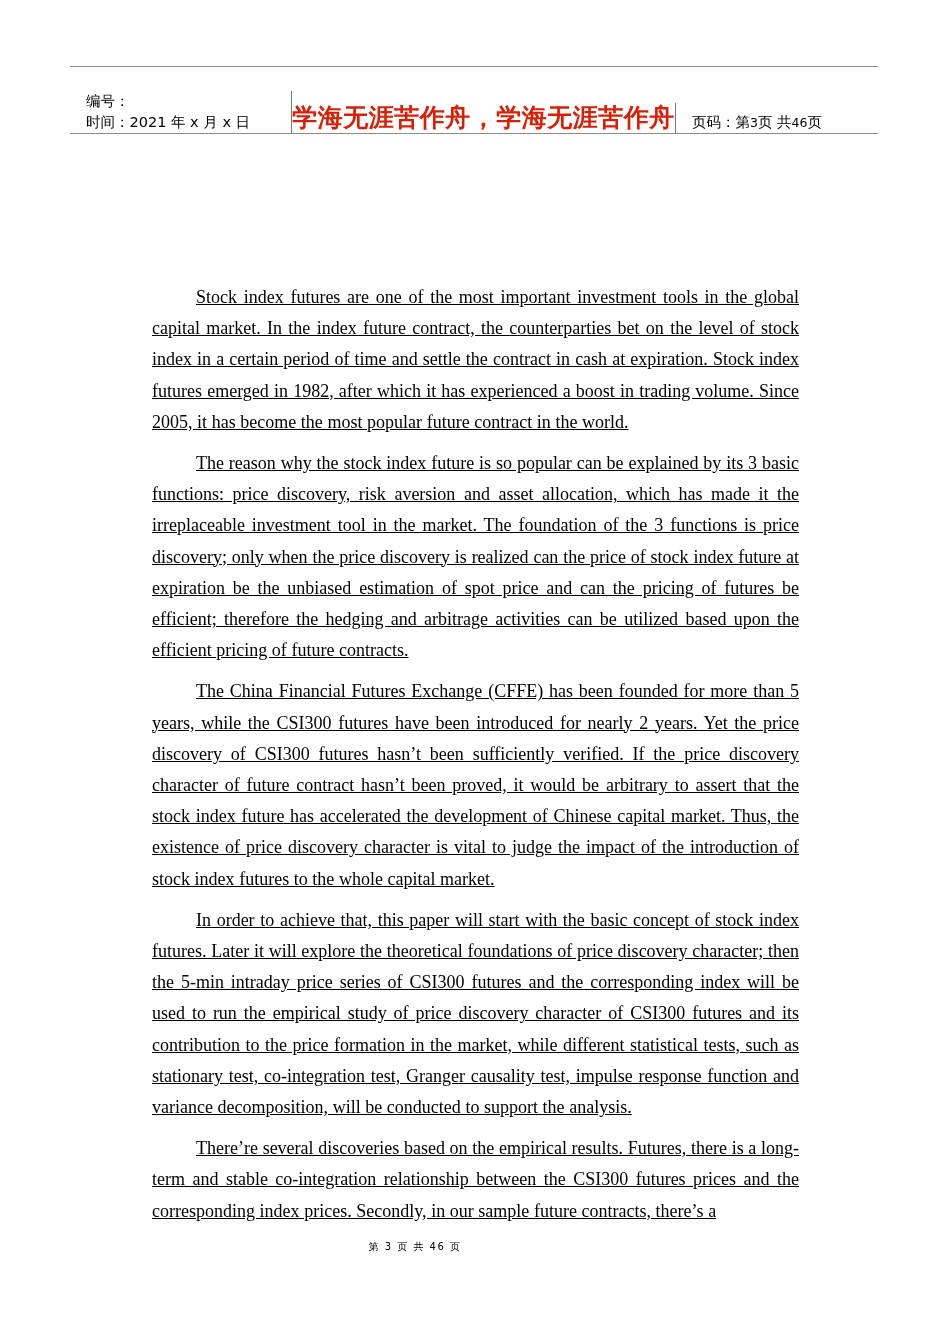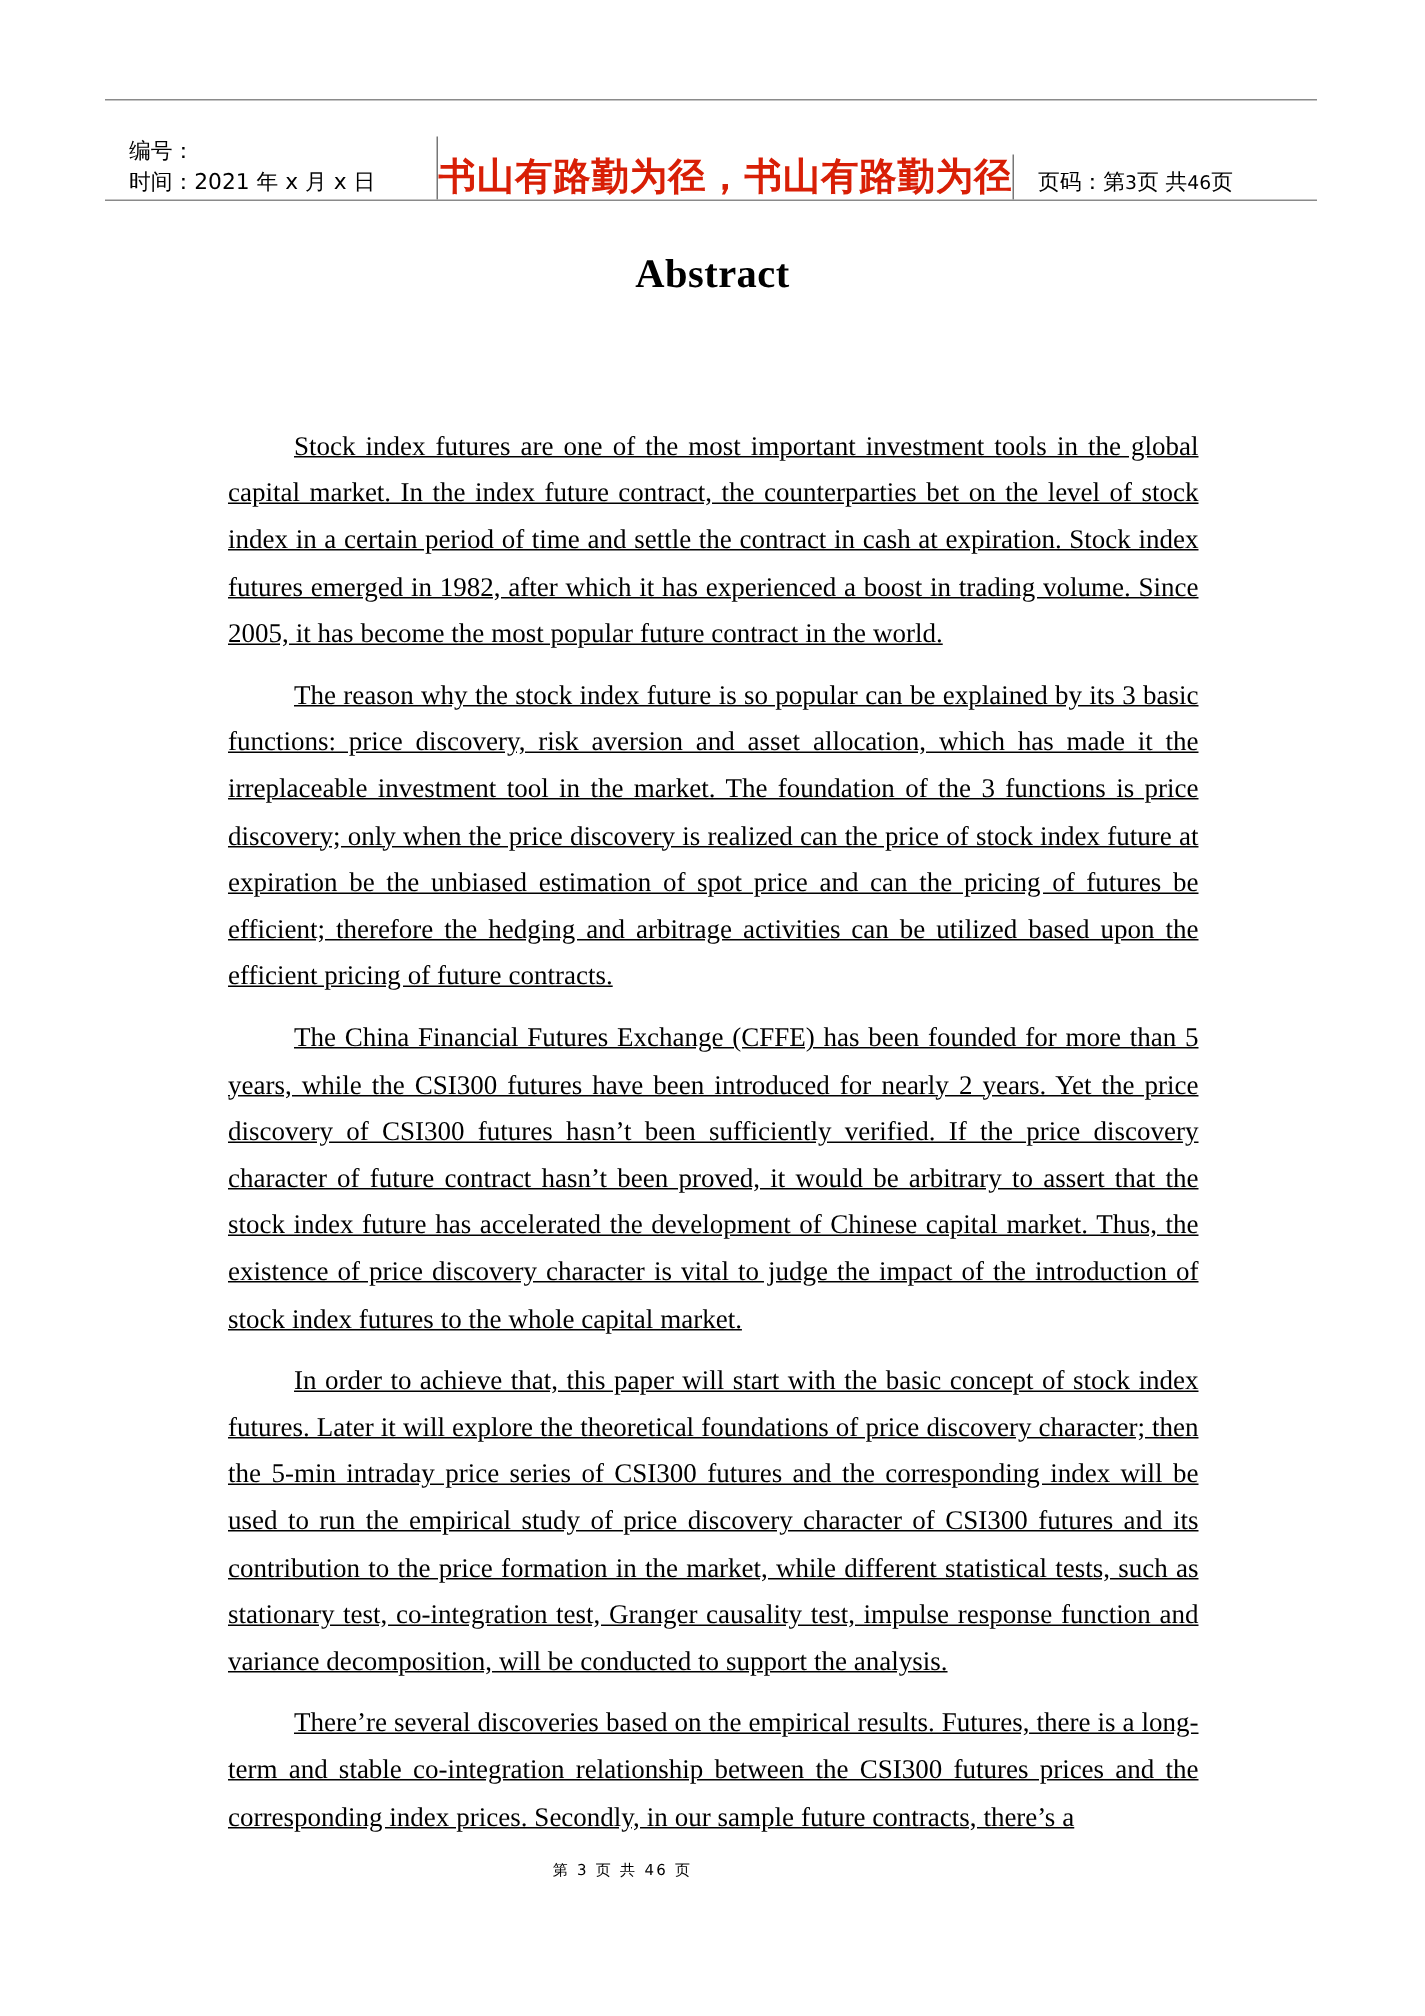--- a/index.html
+++ b/index.html
@@ -139,30 +139,29 @@
 <div class="page">
 
   <div class="header-table">
 
     <div class="hdr-cell hdr-cell-left">
       <div class="hdr-line">编号：</div>
       <div class="hdr-line"><span>时间：</span><span>2021 年 x 月 x 日</span></div>
     </div>
 
     <div class="hdr-cell hdr-cell-mid">
-      <div class="hdr-motto">书山有路勤为径，书山有路勤为径</div>
+      <div class="hdr-motto">学海无涯苦作舟，学海无涯苦作舟</div>
     </div>
 
     <div class="hdr-cell hdr-cell-right">
       <div class="hdr-page"><span>页码：</span><span>第</span><span class="sm-num">3</span><span>页</span>&nbsp;<span>共</span><span class="sm-num">46</span><span>页</span></div>
     </div>
 
   </div>
 
-  <div class="doc-title">Abstract</div>
 
   <div class="body-col">
     <p>Stock index futures are one of the most important investment tools in the global capital market. In the index future contract, the counterparties bet on the level of stock index in a certain period of time and settle the contract in cash at expiration. Stock index futures emerged in 1982, after which it has experienced a boost in trading volume. Since 2005, it has become the most popular future contract in the world.</p>
     <p>The reason why the stock index future is so popular can be explained by its 3 basic functions: price discovery, risk aversion and asset allocation, which has made it the irreplaceable investment tool in the market. The foundation of the 3 functions is price discovery; only when the price discovery is realized can the price of stock index future at expiration be the unbiased estimation of spot price and can the pricing of futures be efficient; therefore the hedging and arbitrage activities can be utilized based upon the efficient pricing of future contracts.</p>
     <p>The China Financial Futures Exchange (CFFE) has been founded for more than 5 years, while the CSI300 futures have been introduced for nearly 2 years. Yet the price discovery of CSI300 futures hasn’t been sufficiently verified. If the price discovery character of future contract hasn’t been proved, it would be arbitrary to assert that the stock index future has accelerated the development of Chinese capital market. Thus, the existence of price discovery character is vital to judge the impact of the introduction of stock index futures to the whole capital market.</p>
     <p>In order to achieve that, this paper will start with the basic concept of stock index futures. Later it will explore the theoretical foundations of price discovery character; then the 5-min intraday price series of CSI300 futures and the corresponding index will be used to run the empirical study of price discovery character of CSI300 futures and its contribution to the price formation in the market, while different statistical tests, such as stationary test, co-integration test, Granger causality test, impulse response function and variance decomposition, will be conducted to support the analysis.</p>
     <p>There’re several discoveries based on the empirical results. Futures, there is a long-term and stable co-integration relationship between the CSI300 futures prices and the corresponding index prices. Secondly, in our sample future contracts, there’s a</p>
   </div>
 
   <div class="footer">

